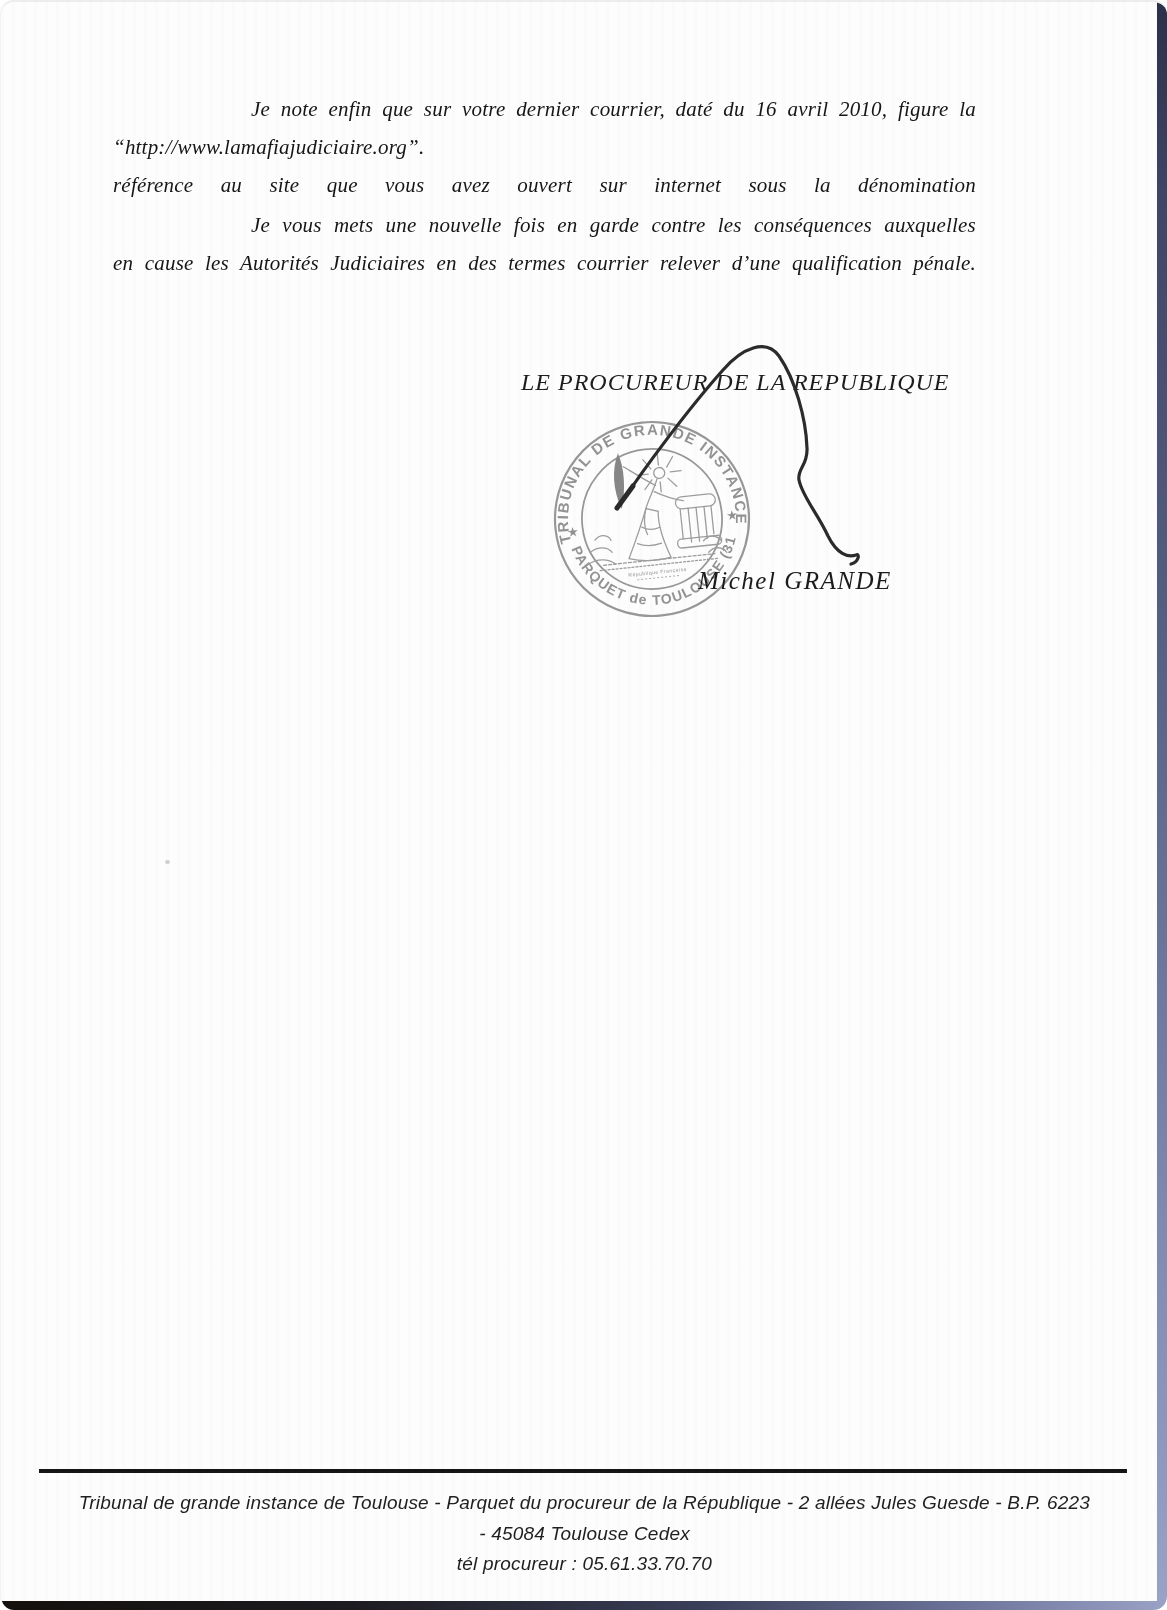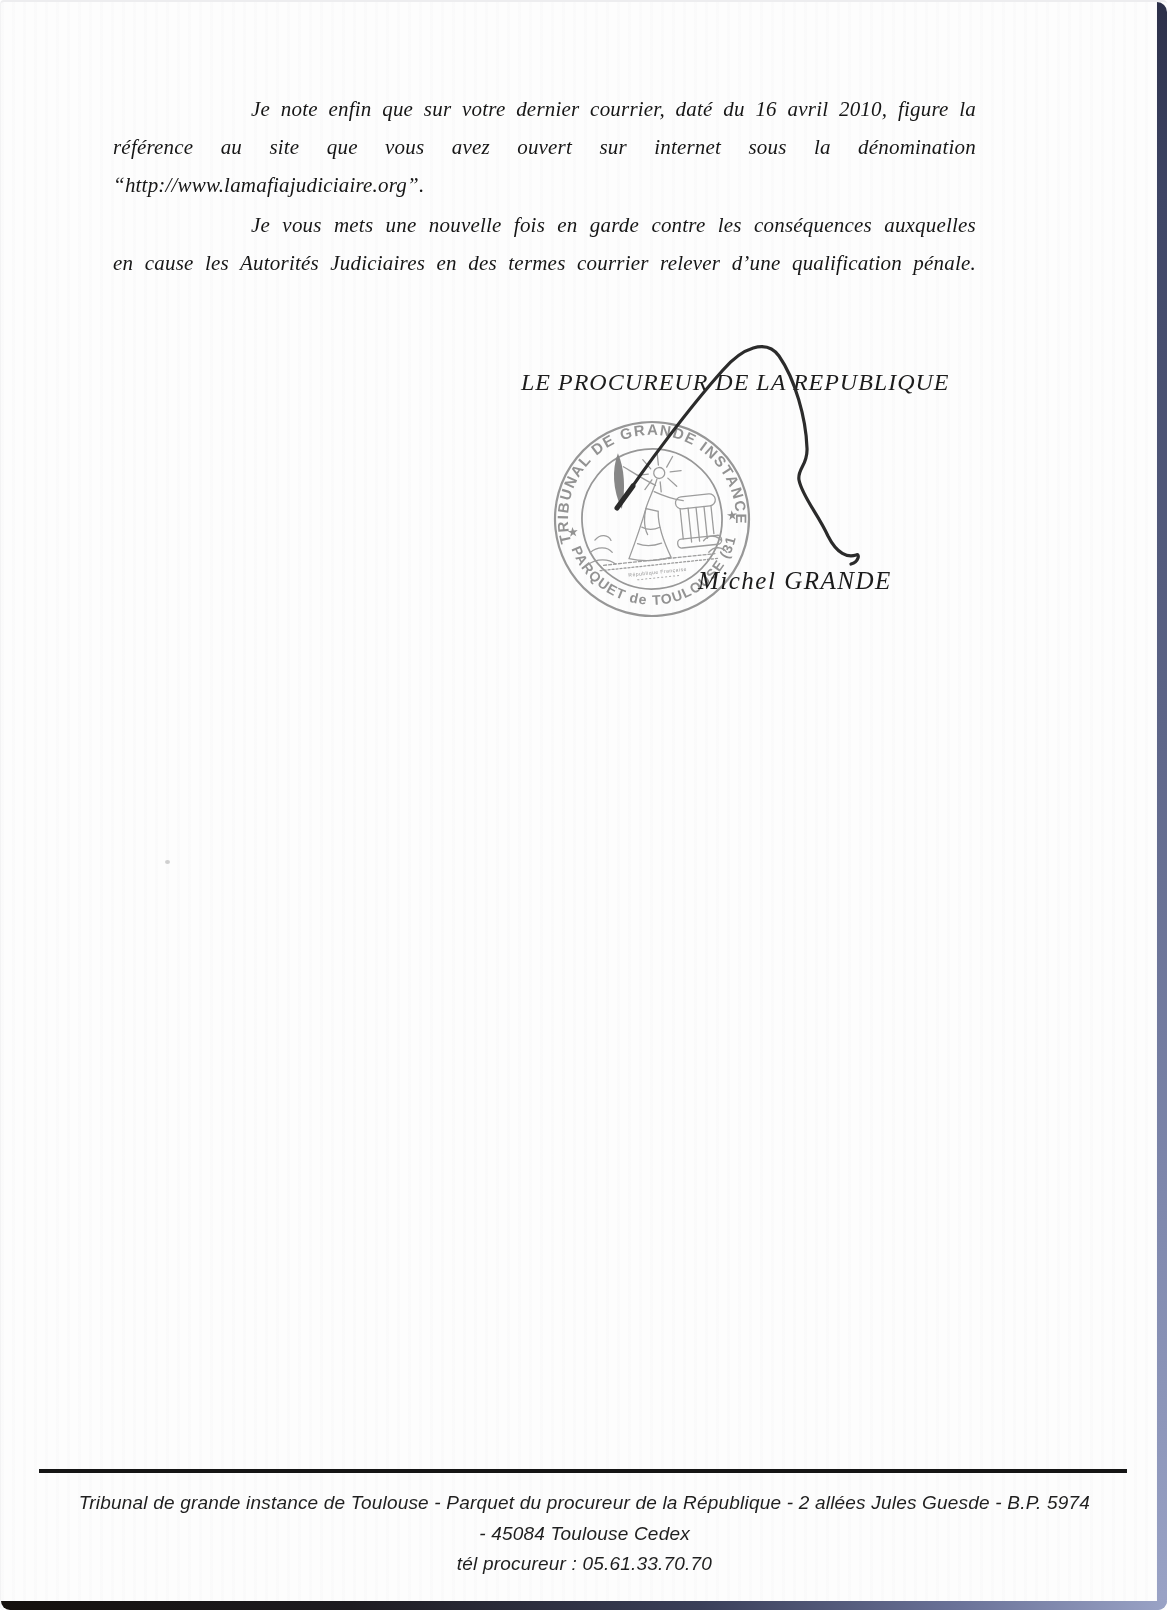--- a/index.html
+++ b/index.html
@@ -11,21 +11,21 @@
   }
 
   
   .page {
     position: absolute; inset: 0;
     background:
       repeating-linear-gradient(90deg,
         rgba(140,140,155,0.025) 0px, rgba(140,140,155,0.025) 3px,
         rgba(255,255,255,0) 3px, rgba(255,255,255,0) 11px),
       #fdfdfd;
-    border-radius: 4px;
+    border-radius: 14px;
     overflow: hidden;
     border-top: 2px solid #ededef;
     border-left: 1px solid #f3f3f4;
   }
 
   
   .edge-right {
     position: absolute; top: 0; right: 0; bottom: 0; width: 10px;
     background: linear-gradient(180deg,
       #2c3049 0%, #3e4565 12%, #5d6588 45%, #7f88ad 75%, #9aa3c6 100%);
@@ -102,22 +102,22 @@
     letter-spacing: 0.2px;
   }
 </style>
 </head>
 <body>
 
 <div class="page">
 
   <div class="para para-1">
     <div class="line j indent">Je note enfin que sur votre dernier courrier, daté du 16 avril 2010, figure la</div>
+    <div class="line">“http://www.lamafiajudiciaire.org”.</div>
     <div class="line j">référence au site que vous avez ouvert sur internet sous la dénomination</div>
-    <div class="line">“http://www.lamafiajudiciaire.org”.</div>
   </div>
 
   <div class="para para-2">
     <div class="line j indent">Je vous mets une nouvelle fois en garde contre les conséquences auxquelles</div>
     <div class="line j">en cause les Autorités Judiciaires en des termes courrier relever d’une qualification pénale.</div>
   </div>
 
   <div class="sig-title">LE PROCUREUR DE LA REPUBLIQUE</div>
 
   <svg class="stamp-svg" viewBox="0 0 206 206" xmlns="http://www.w3.org/2000/svg">
@@ -180,20 +180,20 @@
       <path stroke-width="5" d="M 616 506 L 632 484"></path>
     </g>
   </svg>
 
   <div class="sig-name">Michel GRANDE</div>
 
   <div class="speck"></div>
 
   <div class="footer-rule"></div>
   <div class="footer">
-    <div>Tribunal de grande instance de Toulouse - Parquet du procureur de la République -  2 allées Jules Guesde - B.P. 5974</div>
+    <div>Tribunal de grande instance de Toulouse - Parquet du procureur de la République -  2 allées Jules Guesde - B.P. 6223</div>
     <div>- 45084 Toulouse Cedex</div>
     <div>tél procureur : 05.61.33.70.70</div>
   </div>
 
   <div class="edge-right"></div>
   <div class="edge-bottom"></div>
 </div>
 
 </body></html>

